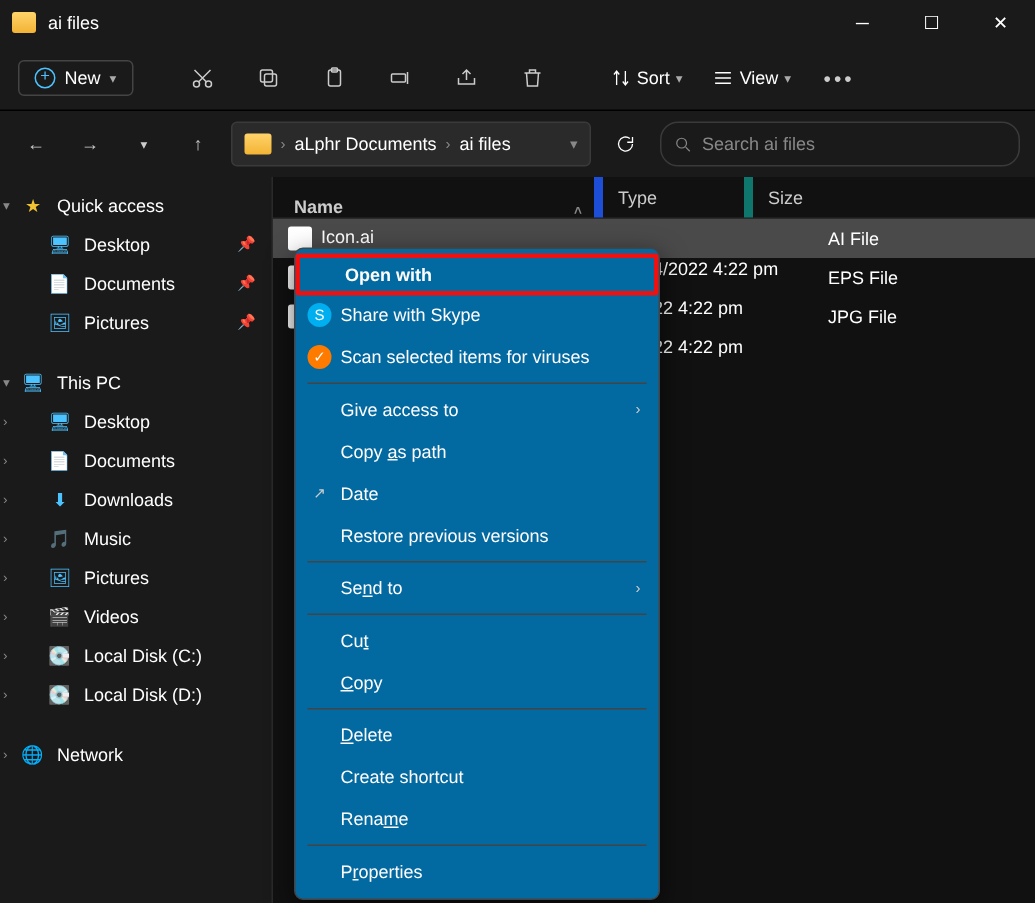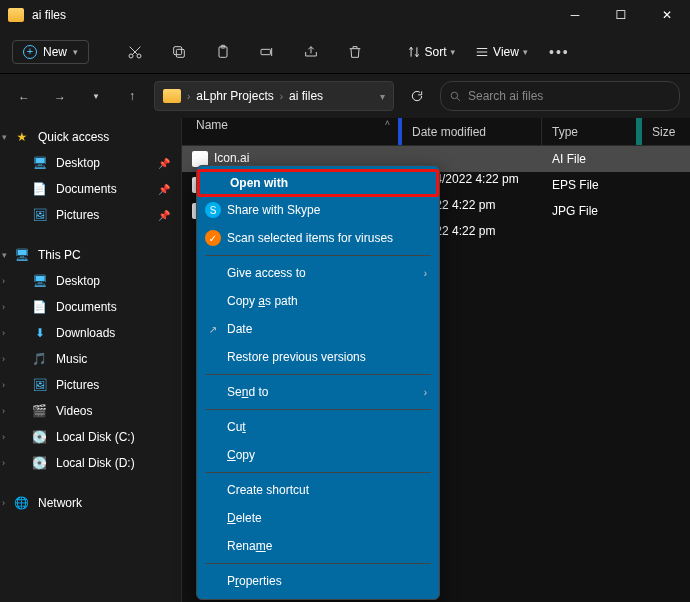--- a/index.html
+++ b/index.html
@@ -26,21 +26,21 @@
 .main { flex: 1; display: flex; overflow: hidden; }
 .sidebar { width: 182px; background: #1a1a1a; border-right: 1px solid #2a2a2a; padding-top: 6px; overflow-y: auto; }
 .side-item { display: flex; align-items: center; height: 26px; padding-left: 14px; gap: 8px; color: #fff; font-size: 12px; position: relative; }
 .side-item.sub { padding-left: 32px; }
 .side-item .ico { width: 16px; height: 16px; display: flex; align-items: center; justify-content: center; }
 .side-item .pin { position: absolute; right: 10px; color: #888; font-size: 10px; }
 .side-item .expand { position: absolute; left: 2px; color: #888; font-size: 9px; }
 .side-spacer { height: 14px; }
 .content { flex: 1; background: #111; display: flex; flex-direction: column; }
 .cols { height: 28px; display: flex; align-items: center; border-bottom: 1px solid #2a2a2a; color: #ccc; font-size: 12px; }
-.col-name { width: 220px; padding-left: 14px; border-right: 4px solid #1d4ed8; height: 100%; display: flex; align-items: flex-start; gap: 6px; }
+.col-name { width: 220px; padding-left: 14px; border-right: 6px solid #1d4ed8; height: 100%; display: flex; align-items: flex-end; gap: 6px; font-weight: bold; }
 .col-date { width: 140px; padding-left: 10px; border-right: 1px solid #2a2a2a; height: 100%; display: flex; align-items: center; }
 .col-type { width: 100px; padding-left: 10px; border-right: 6px solid #0f766e; height: 100%; display: flex; align-items: center; }
 .col-size { flex: 1; padding-left: 10px; height: 100%; display: flex; align-items: center; text-align: center; }
 .filerow { height: 26px; display: flex; align-items: center; color: #fff; font-size: 12px; }
 .filerow.selected { background: #4a4a4a; }
 .filerow .fn { width: 220px; padding-left: 10px; display: flex; gap: 6px; }
 .filerow .fd { width: 140px; padding-left: 10px; margin-top: 40px; }
 .filerow .ft { width: 100px; padding-left: 10px; }
 .filerow .fico { width: 16px; height: 16px; background: #fff; border-radius: 2px; }
 .ctxmenu { position: absolute; left: 196px; top: 165px; width: 244px; background: #0369a1; border: 1px solid #444; border-radius: 6px; padding: 4px 0; box-shadow: 0 6px 18px rgba(0,0,0,.6); z-index: 100; }
@@ -127,21 +127,21 @@
   </div>
 
   <div class="navrow">
     <div class="arrow">←</div>
     <div class="arrow">→</div>
     <div class="arrow" style="font-size:9px">▾</div>
     <div class="arrow">↑</div>
     <div class="crumbs">
       <div class="folder-ico"></div>
       <span class="chev">›</span>
-      <span>aLphr Projects</span>
+      <span>aLphr Documents</span>
       <span class="chev">›</span>
       <span>ai files</span>
       <span style="flex:1"></span>
       <span class="chev">▾</span>
     </div>
     <div class="refresh">
       <svg width="14" height="14" viewBox="0 0 24 24">
           <path d="M20 12a8 8 0 1 1-3-6.2 M20 4v6h-6"></path>
         </svg>
     </div>
@@ -229,23 +229,20 @@
           <span>Network</span>
         </div>
     </div>
 
     <div class="content">
       <div class="cols">
         <div class="col-name">
             <span>Name</span>
             <span style="margin-left:auto;margin-right:8px;font-size:9px;color:#888">˄</span>
           </div>
-        <div class="col-date">
-            <span>Date modified</span>
-          </div>
         <div class="col-type">
             <span>Type</span>
           </div>
         <div class="col-size">
             <span>Size</span>
           </div>
       </div>
       <div class="filerow selected">
         <div class="fn">
             <div class="fico"></div>
@@ -308,25 +305,25 @@
     </div>
   <div class="ctx-sep"></div>
   <div class="ctx-item">
       <span>Cu<span class="u">t</span></span>
     </div>
   <div class="ctx-item">
       <span><span class="u">C</span>opy</span>
     </div>
   <div class="ctx-sep"></div>
   <div class="ctx-item">
+      <span><span class="u">D</span>elete</span>
+    </div>
+  <div class="ctx-item">
       <span>Create shortcut</span>
     </div>
   <div class="ctx-item">
-      <span><span class="u">D</span>elete</span>
-    </div>
-  <div class="ctx-item">
       <span>Rena<span class="u">m</span>e</span>
     </div>
   <div class="ctx-sep"></div>
   <div class="ctx-item">
       <span>P<span class="u">r</span>operties</span>
     </div>
 </div>
 
 </body></html>

